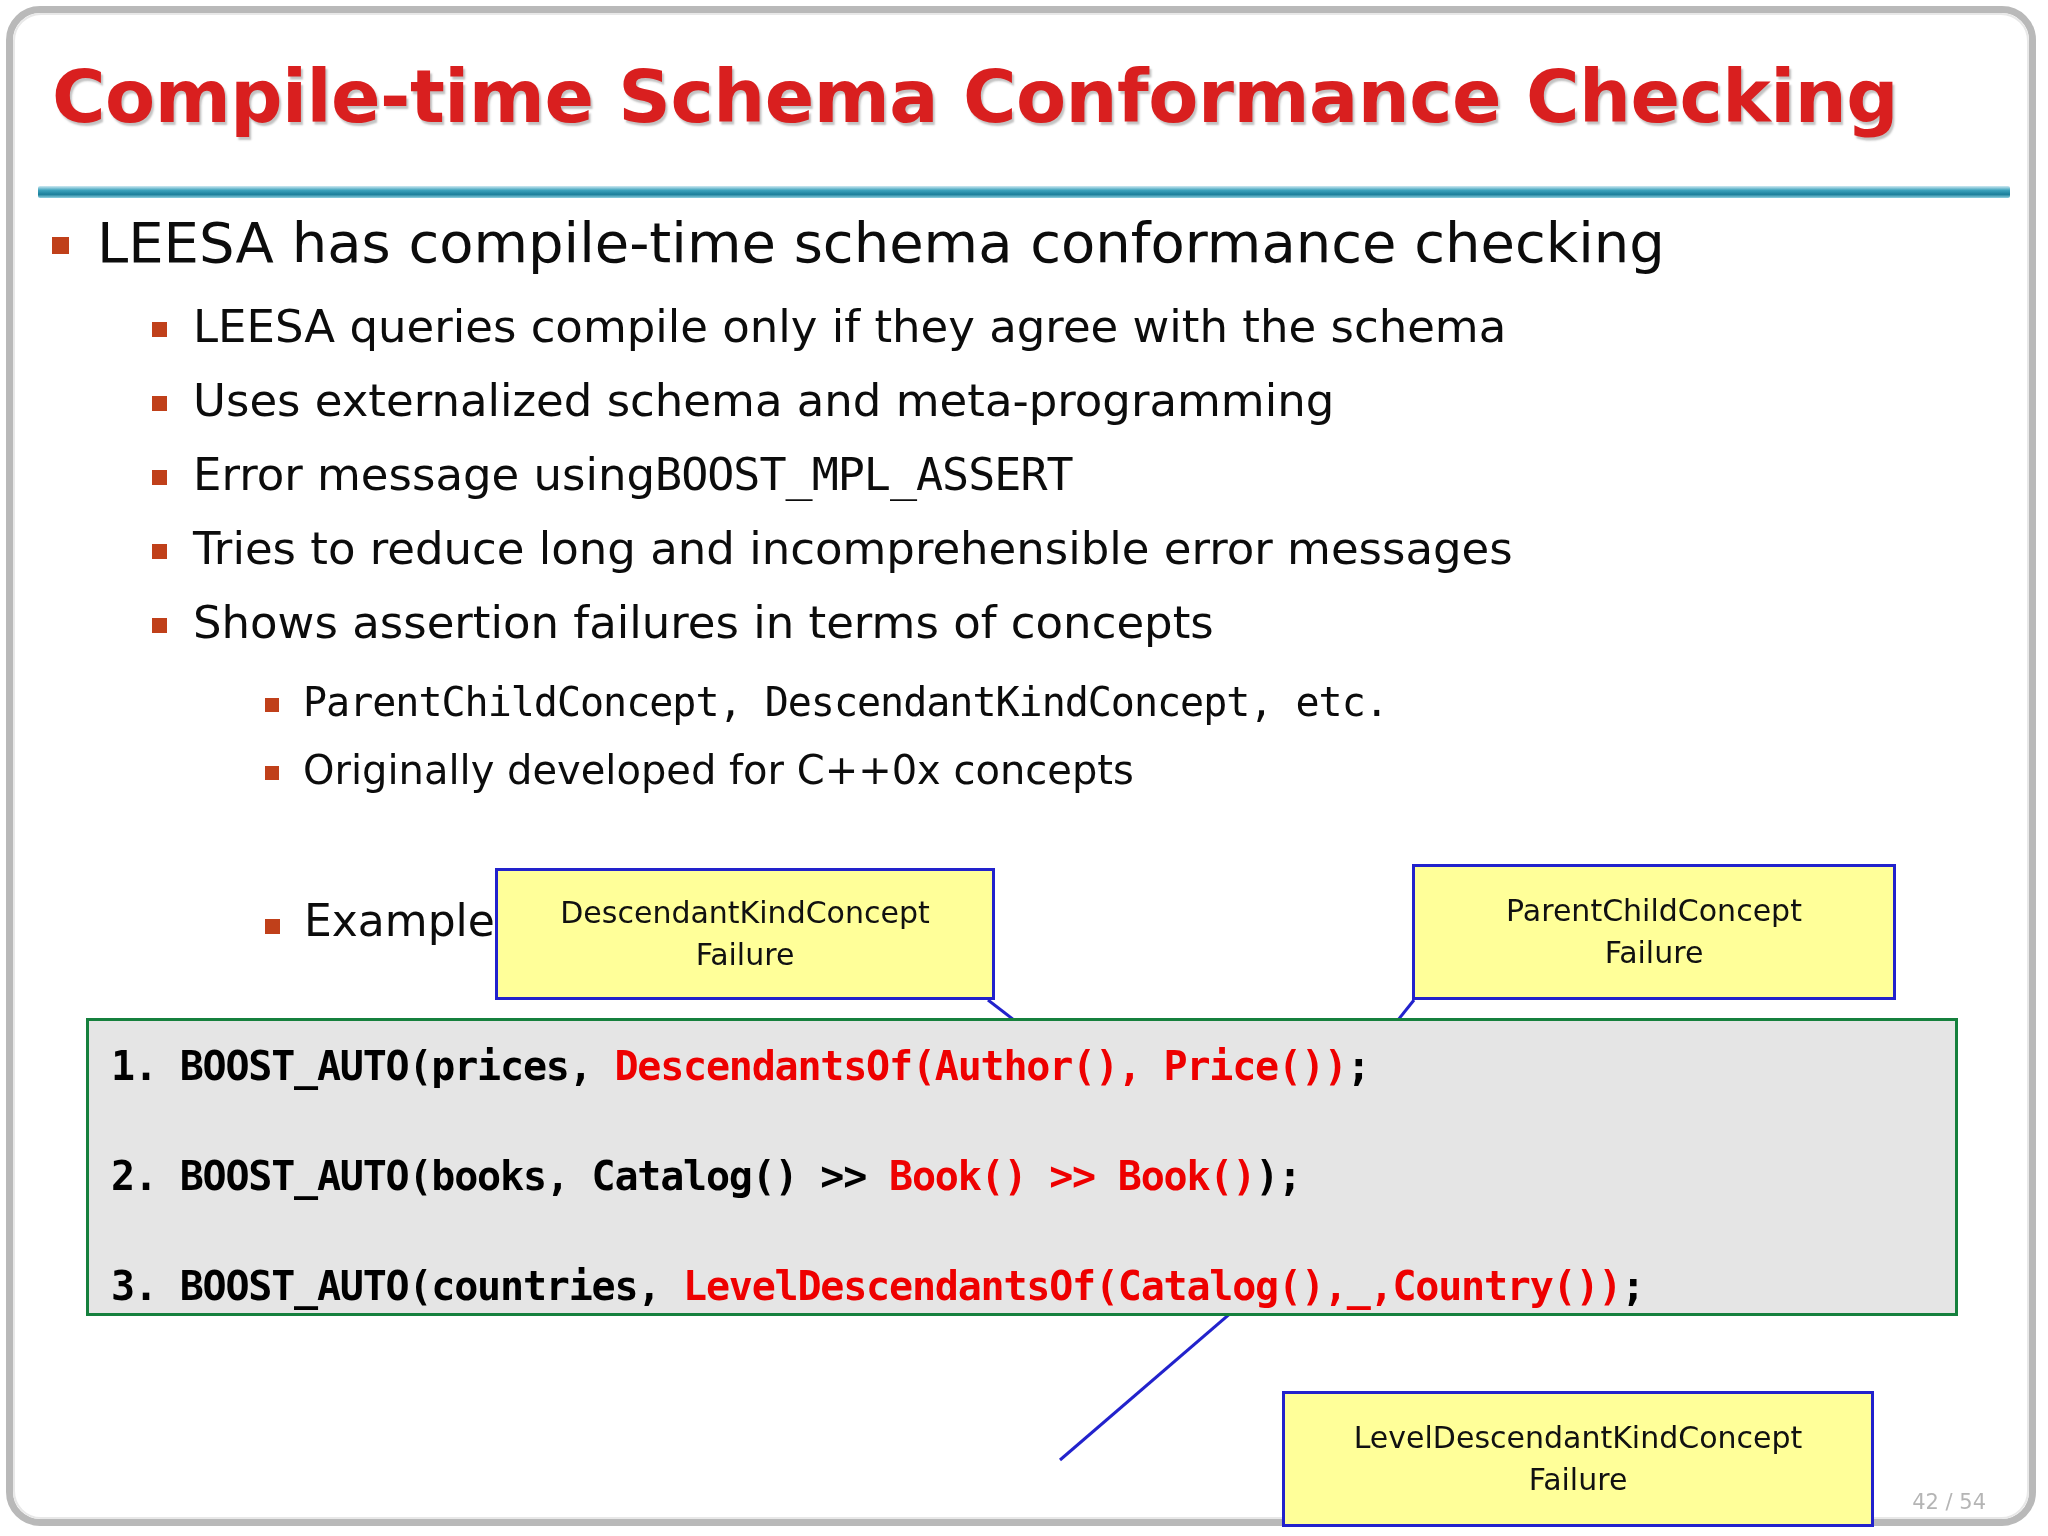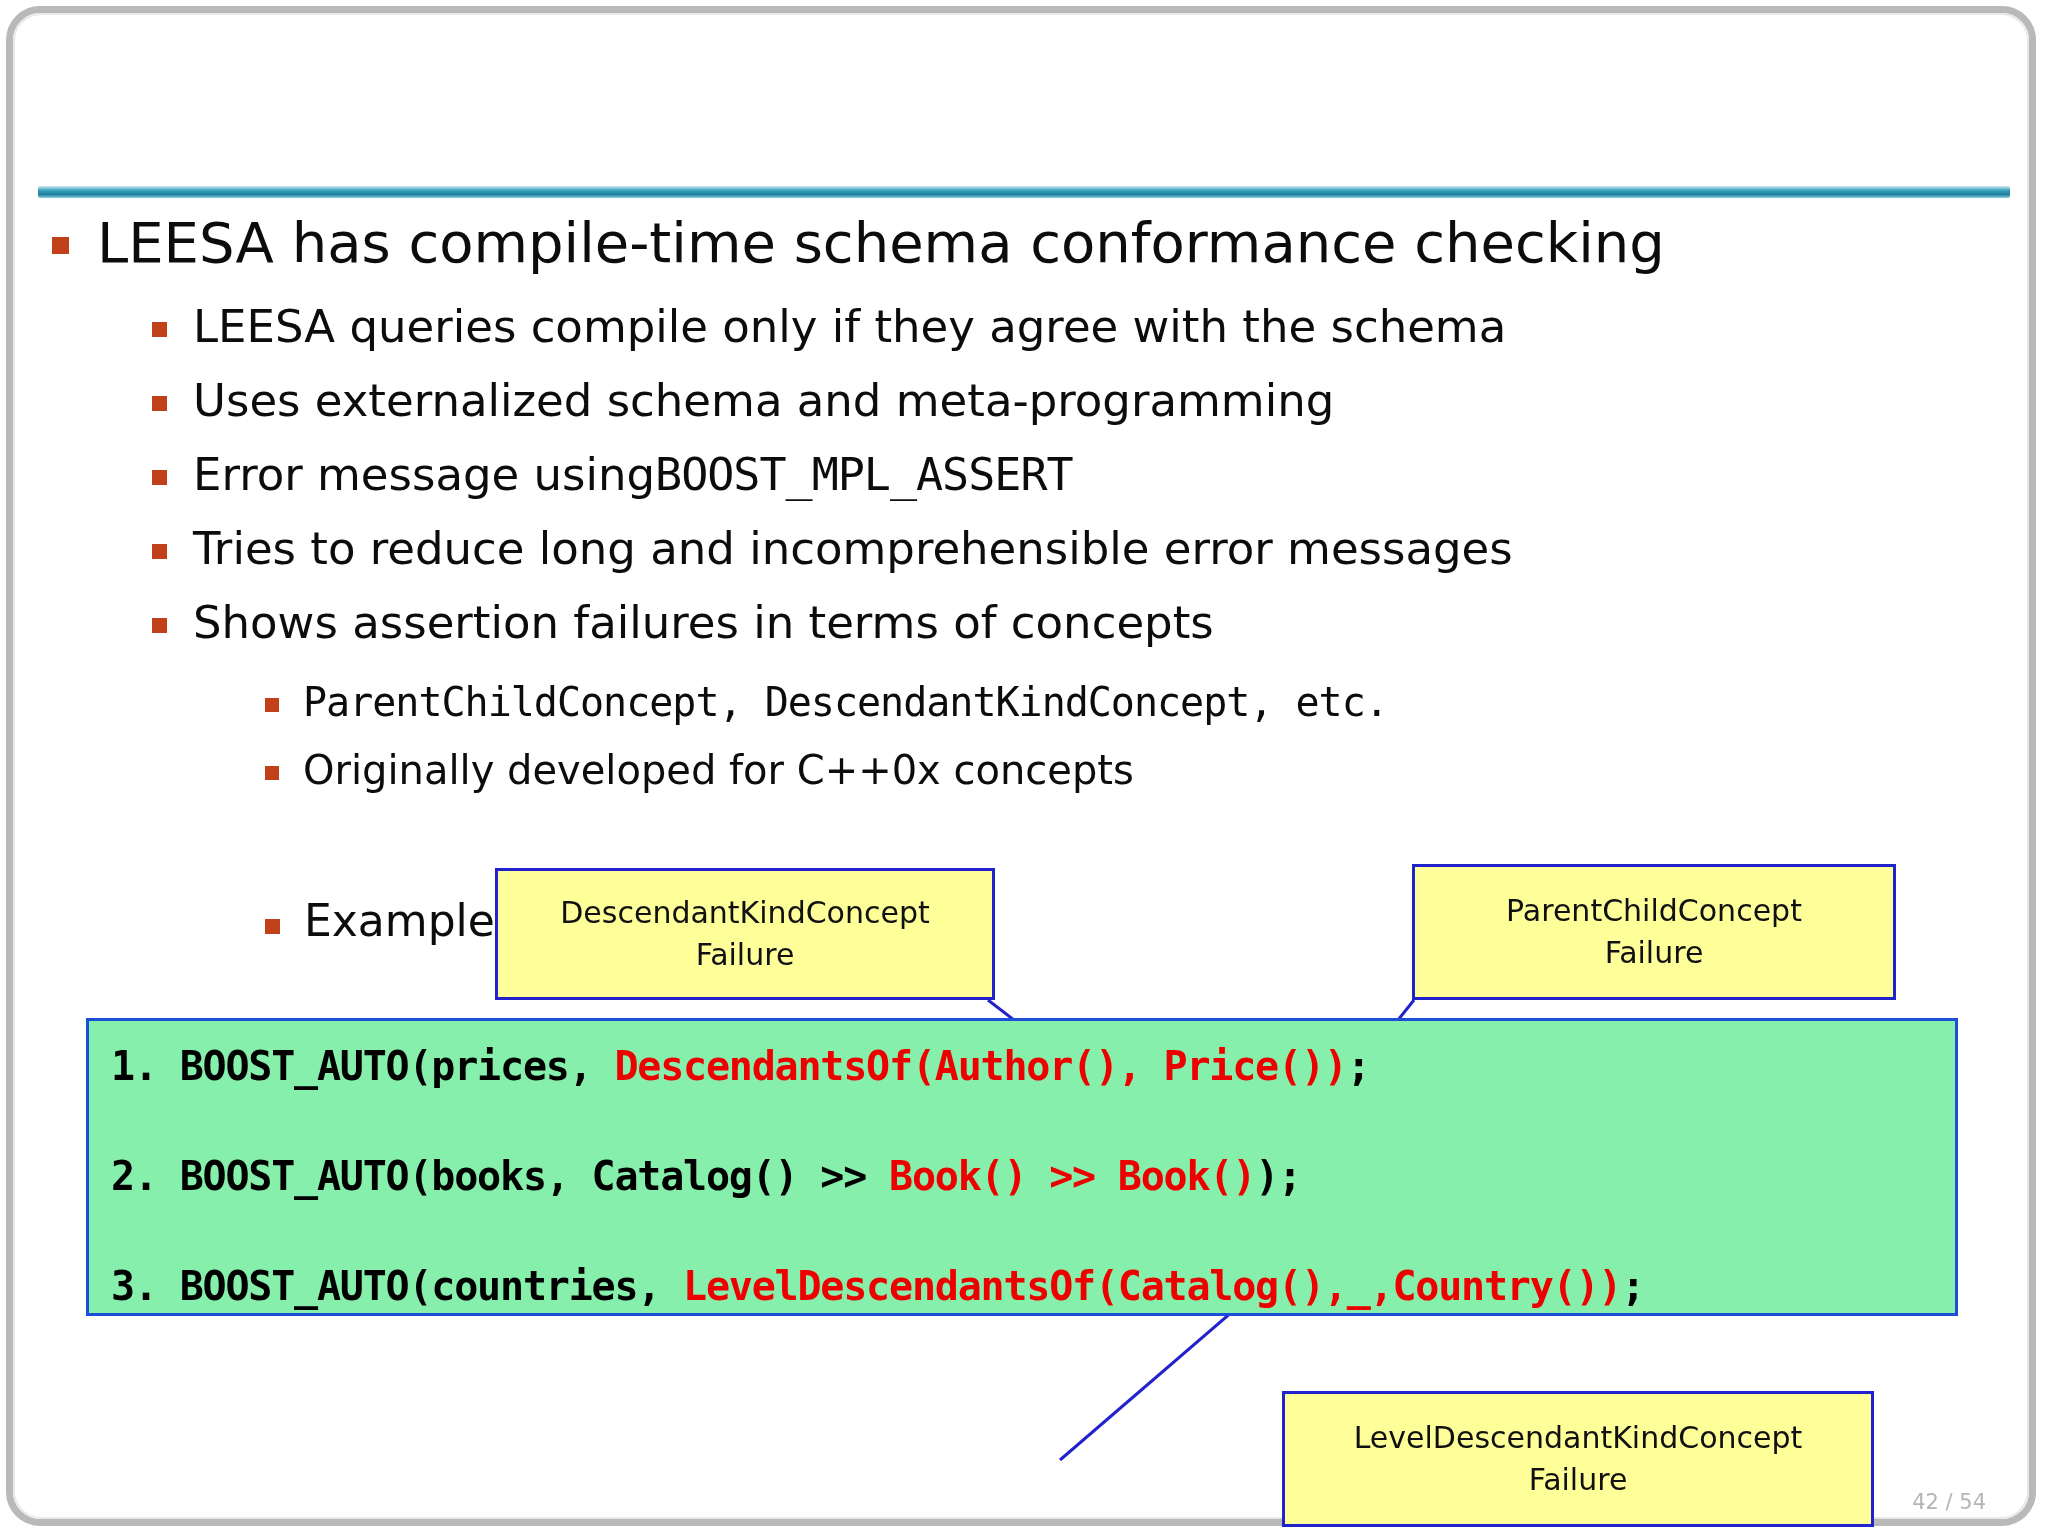--- a/index.html
+++ b/index.html
@@ -118,23 +118,23 @@
     left: 0; top: 0;
     width: 2048px; height: 1536px;
     pointer-events: none;
   }
 
   
   #codebox {
     position: absolute;
     left: 86px; top: 1018px;
     width: 1872px; height: 298px;
-    border: 3px solid #1d4ed8;
-    box-sizing: border-box;
-    background: #86efac;
+    border: 3px solid #15803d;
+    box-sizing: border-box;
+    background: #e5e5e5;
     padding: 22px 20px 18px 22px;
   }
   .code-line {
     font-family: "DejaVu Sans Mono", monospace;
     font-weight: bold;
     font-size: 40px;
     line-height: 46px;
     color: #000000;
     white-space: pre;
     letter-spacing: -1.2px;
@@ -153,20 +153,21 @@
   }
 </style>
 </head>
 <body>
 
 <div id="slide">
 
   <div class="frame-border"></div>
   <div class="frame-border-inner"></div>
 
+  <div id="title">Compile-time Schema Conformance Checking</div>
 
   <div id="divider"></div>
 
   <div class="bullet-row lvl1" style="top: 212px;">
     <span class="bsq"></span>
     <span class="txt">LEESA has compile-time schema conformance checking</span>
   </div>
 
   <div class="bullet-row lvl2" style="top: 302px;">
     <span class="bsq"></span>

